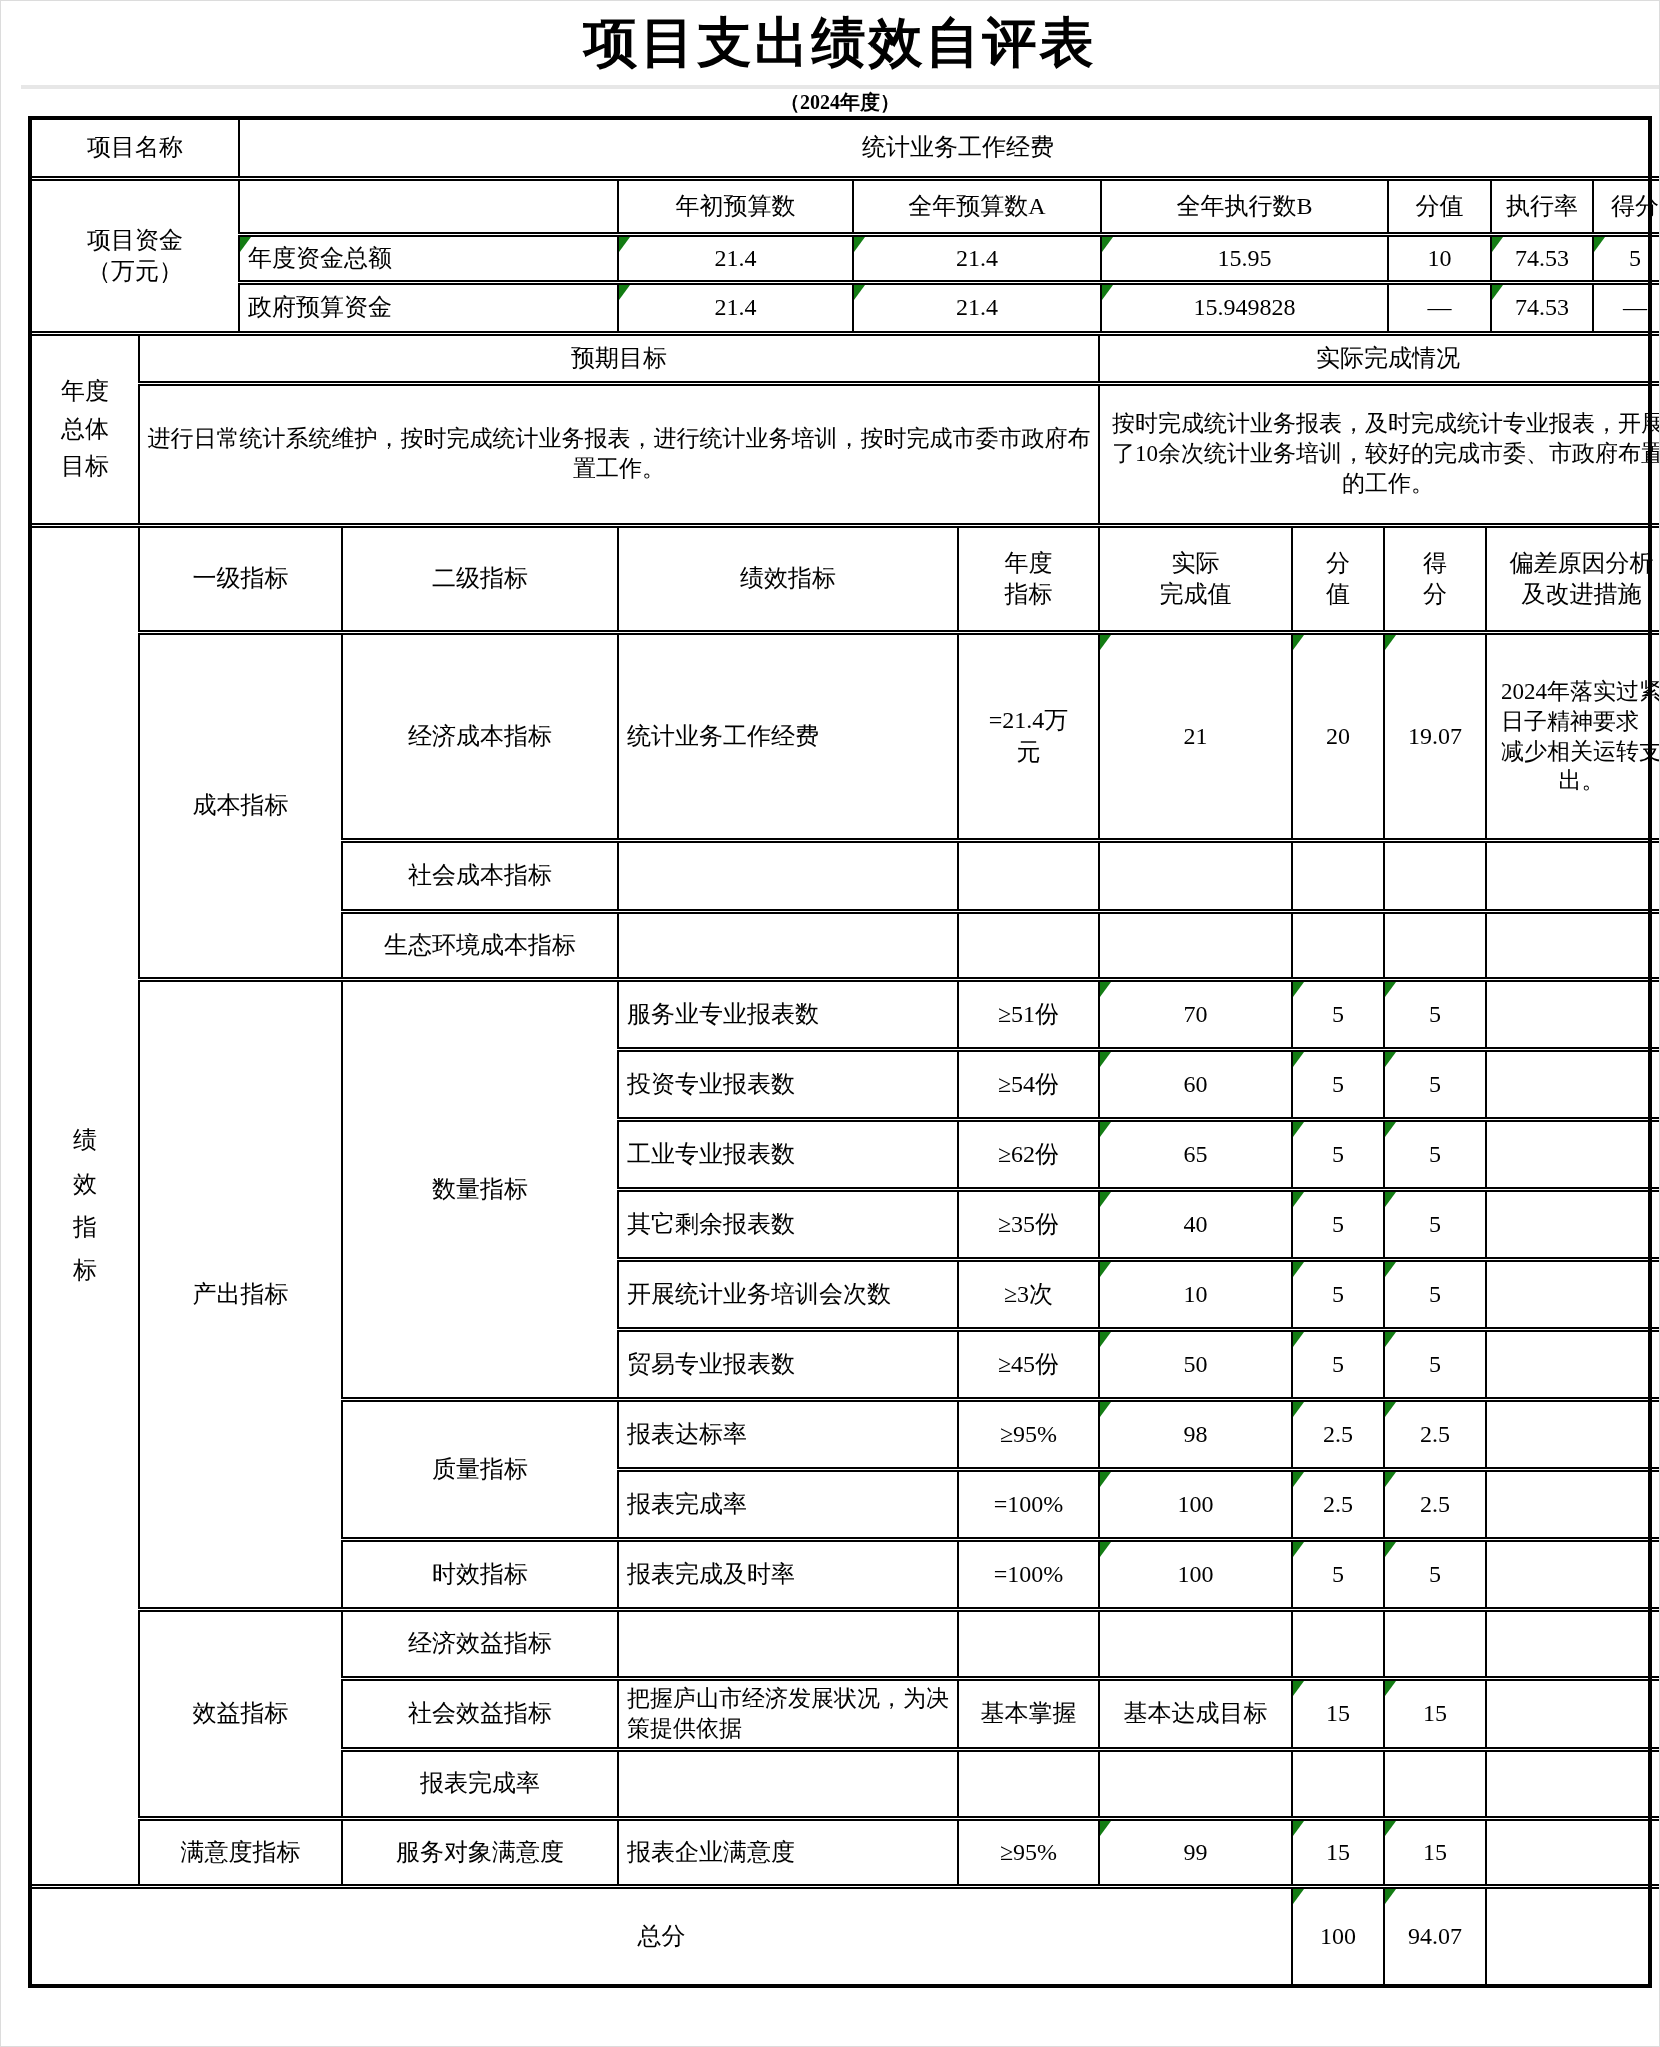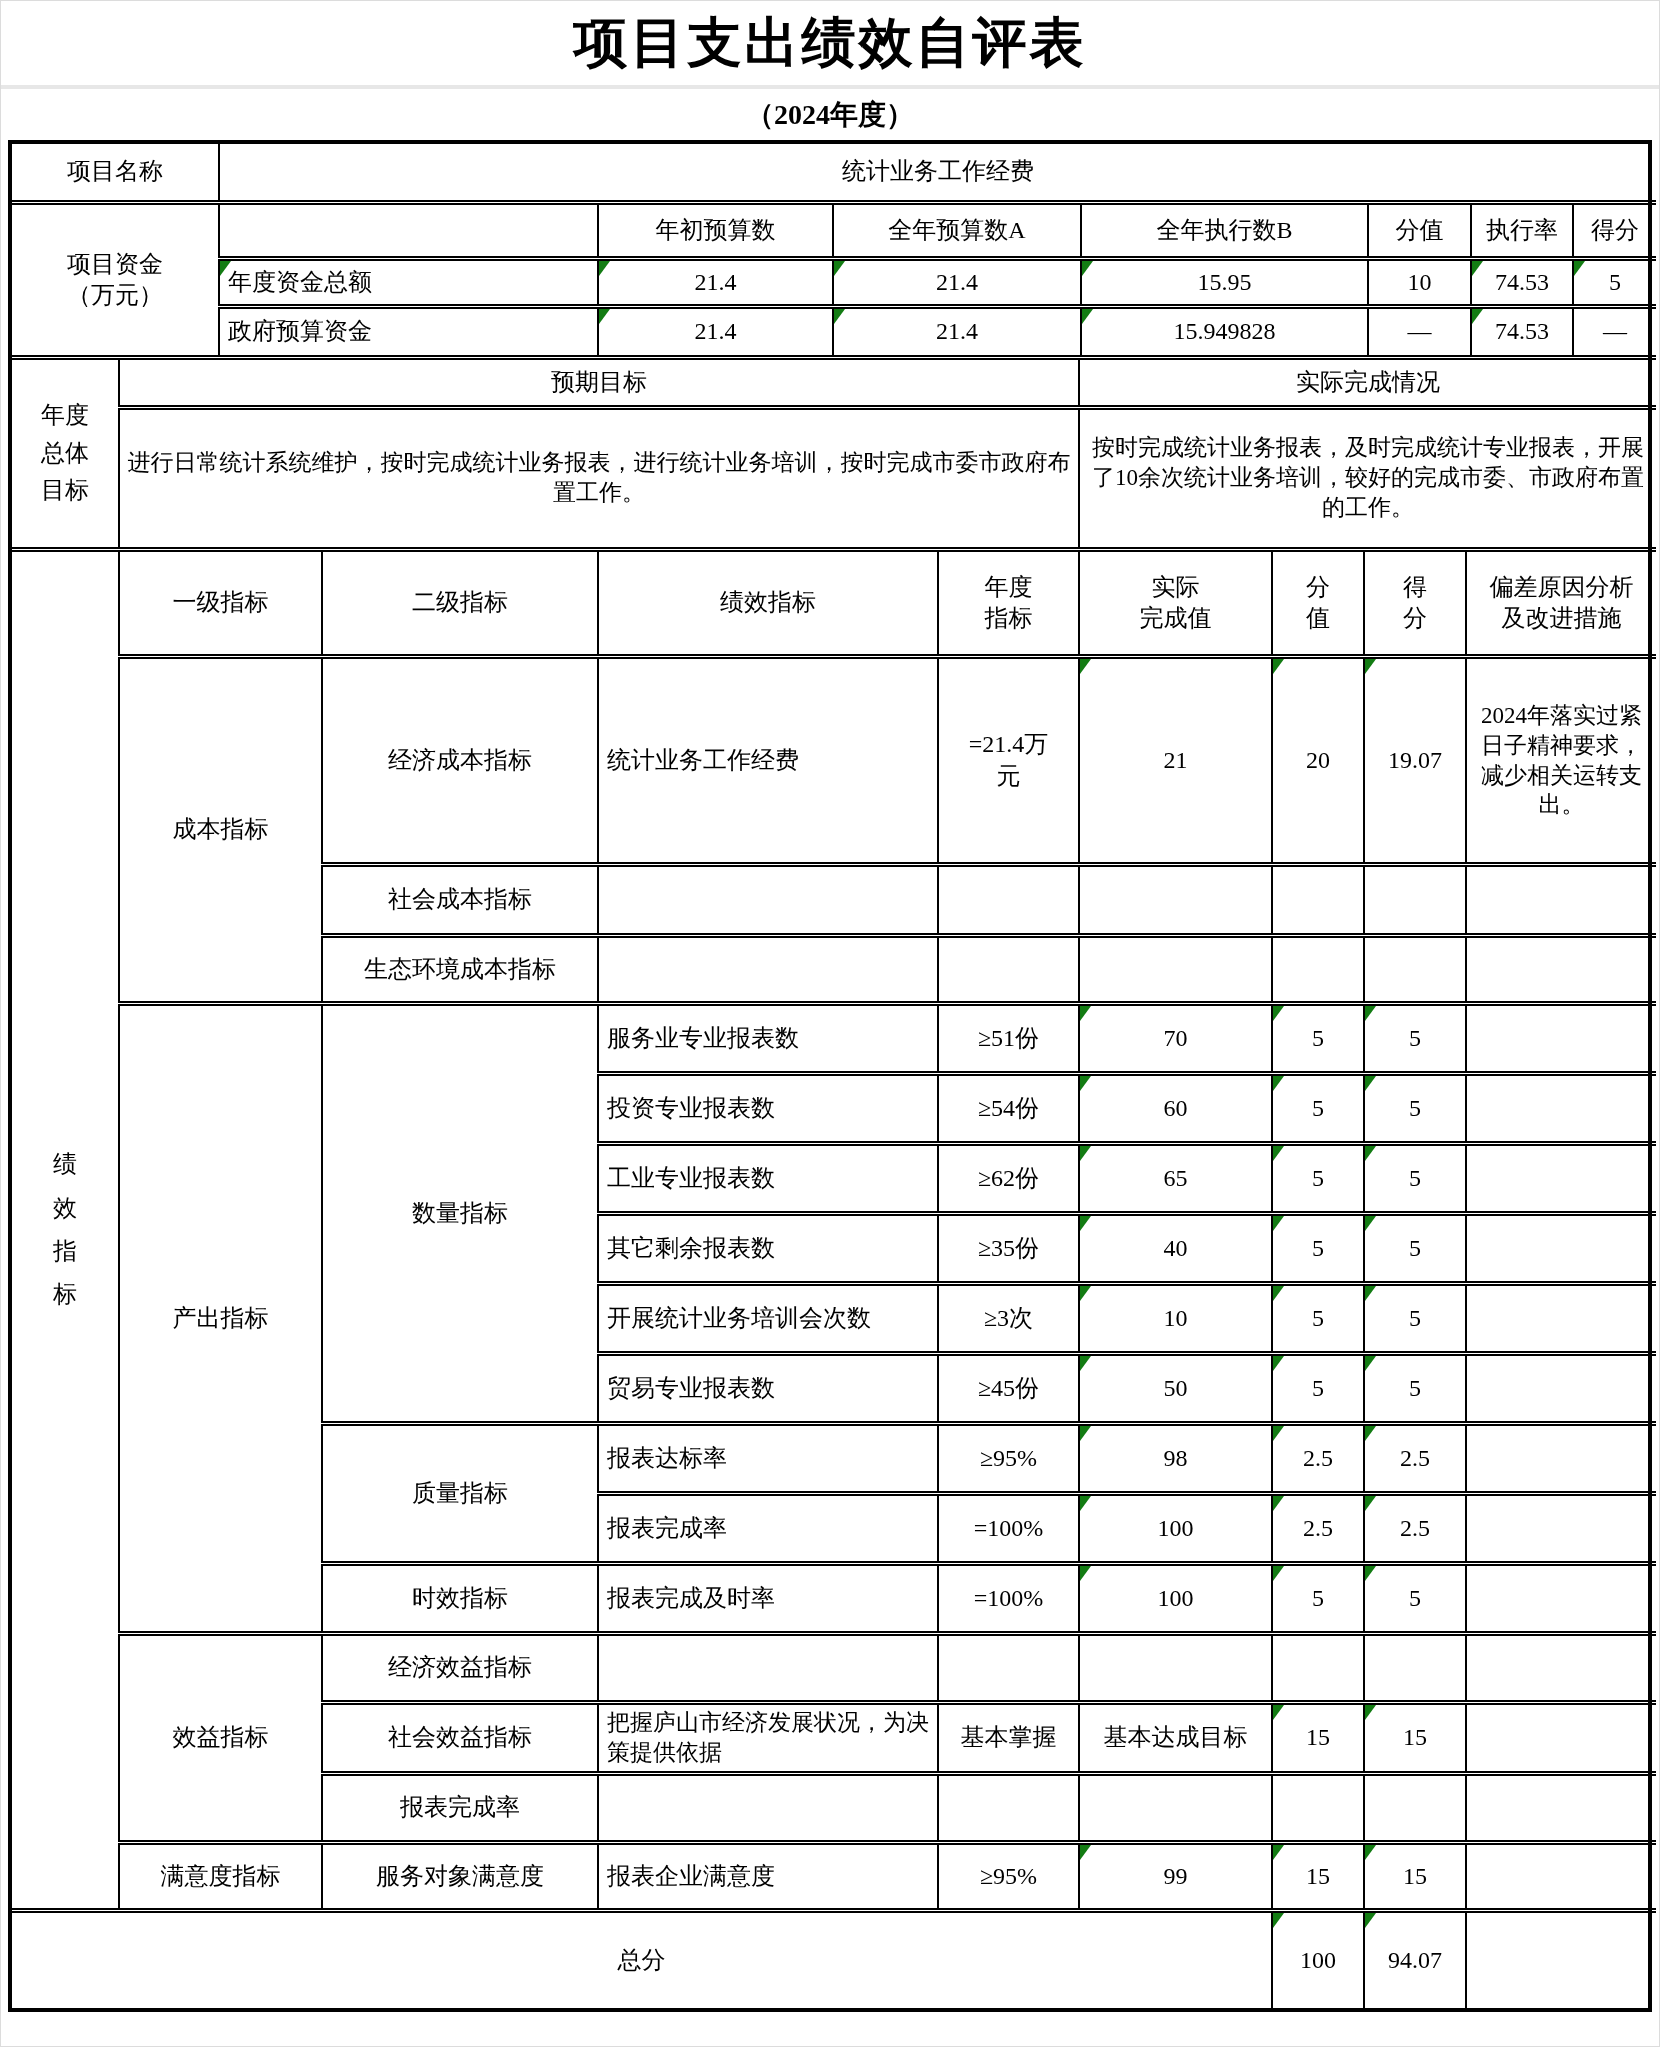--- a/index.html
+++ b/index.html
@@ -1,25 +1,25 @@
 <!DOCTYPE html>
 <html><head>
 <meta charset="utf-8">
 <style>
   :root { --green:#137c13; --bd:#000; }
   * { box-sizing:border-box; }
   body { margin:0; background:#fff; }
   .page { width:1660px; height:2047px; background:#fff; border:1px solid #dcdcdc;
-          font-family:"Liberation Serif","DejaVu Serif",serif; color:#000; overflow:hidden; }
+          font-family:"Liberation Serif","DejaVu Serif",serif; color:#000; overflow:hidden;padding-left:20px; }
   .titleband { height:84px; display:flex; align-items:center; justify-content:center;
                font-size:54px; font-weight:700; letter-spacing:3px;
                font-family:"Liberation Sans","DejaVu Sans",sans-serif; }
   .rule { height:4px; background:#e7e7e7; }
-  .subband { height:51px; display:flex; align-items:center; justify-content:center;
-             font-size:28px; font-weight:700; }
+  .subband { height:27px; display:flex; align-items:center; justify-content:center;
+             font-size:20px; font-weight:700; }
   .tablewrap { margin:0 7px; border:4px solid var(--bd); }
   table { width:100%; border-collapse:collapse; table-layout:fixed; }
   td { border-right:2px solid var(--bd); border-bottom:5px double var(--bd);
        text-align:center; vertical-align:middle; font-size:24px; padding:2px 6px;
        position:relative; line-height:1.3; overflow:hidden; }
   td.er { border-right:none; }
   tr.eb td { border-bottom:none; }
   td.left { text-align:left; padding-left:8px; }
   td.pl { white-space:pre-line; }
   td.small { font-size:23px; }

